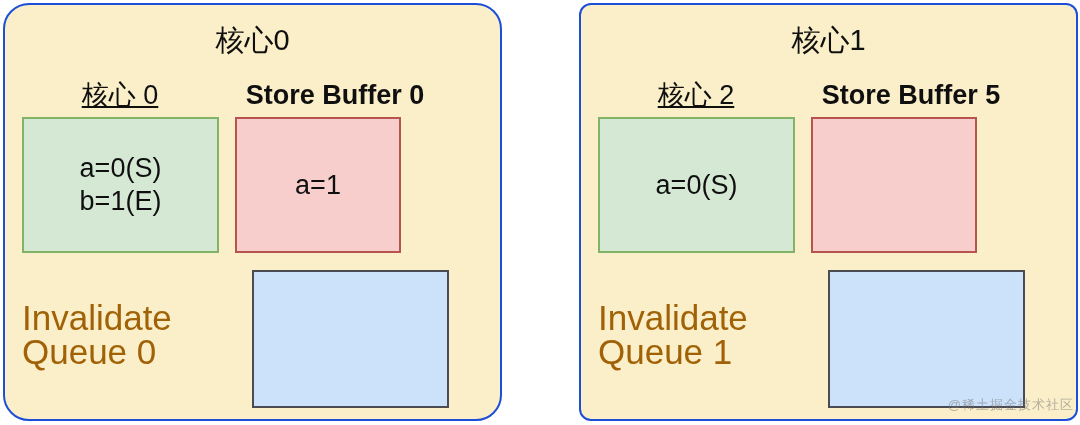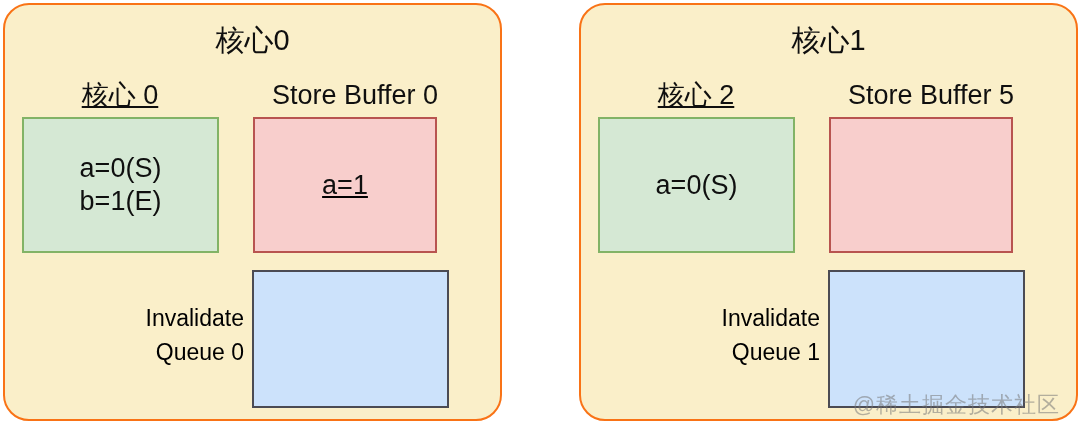--- a/index.html
+++ b/index.html
@@ -19,25 +19,25 @@
   }
 
   
   .core-panel {
     position: absolute;
     top: 3px;
     width: 499px;
     height: 418px;
     box-sizing: border-box;
     background: #faefc9;
-    border: 2px solid #f97316;
+    border: 2px solid #1d4ed8;
     border-radius: 26px;
   }
   #core-panel-0 { left: 3px; }
-  #core-panel-1 { left: 579px; }
+  #core-panel-1 { left: 579px; border-radius: 12px; }
 
   .panel-title {
     position: absolute;
     top: 18px;
     left: 0;
     width: 100%;
     text-align: center;
     font-size: 29px;
     line-height: 34px;
     color: #0f0f0f;
@@ -48,21 +48,21 @@
   .col-label {
     position: absolute;
     top: 74px;
     font-size: 27px;
     line-height: 32px;
     color: #0f0f0f;
     text-align: center;
     white-space: nowrap;
   }
   .col-label.left-col  { left: 17px;  width: 196px; text-decoration: underline; }
-  .col-label.right-col { left: 252px; width: 196px; }
+  .col-label.right-col { left: 232px; width: 196px; font-weight: bold; }
 
   
   .box {
     position: absolute;
     box-sizing: border-box;
     display: flex;
     align-items: center;
     justify-content: center;
     text-align: center;
   }
@@ -75,56 +75,55 @@
 
   .cache-box {
     left: 17px;
     top: 112px;
     width: 197px;
     height: 136px;
     background: #d5e8d4;
     border: 2px solid #82b366;
   }
   .store-buffer-box {
-    left: 248px;
+    left: 230px;
     top: 112px;
-    width: 184px;
+    width: 166px;
     height: 136px;
     background: #f8cecc;
     border: 2px solid #b85450;
-    text-decoration: underline;
   }
   .invalidate-queue-box {
     left: 247px;
     top: 265px;
     width: 197px;
     height: 138px;
     background: #cce2fb;
     border: 2px solid #4b4b53;
   }
 
   
   .iq-caption {
     position: absolute;
     left: 17px;
     top: 296px;
     width: 222px;
-    text-align: right;
-    font-size: 23px;
+    text-align: left;
+    font-size: 35px;
     line-height: 34px;
-    color: #000000;
+    color: #a16207;
     white-space: pre-line;
   }
 
   
   .watermark {
     position: absolute;
-    right: 20px;
+    right: 6px;
     bottom: 9px;
-    font-size: 22px;
+    font-size: 13px;
     line-height: 22px;
     color: rgba(120, 120, 120, 0.55);
     letter-spacing: 1px;
     white-space: nowrap;
     pointer-events: none;
   }
 </style>
 </head>
 <body>
 

